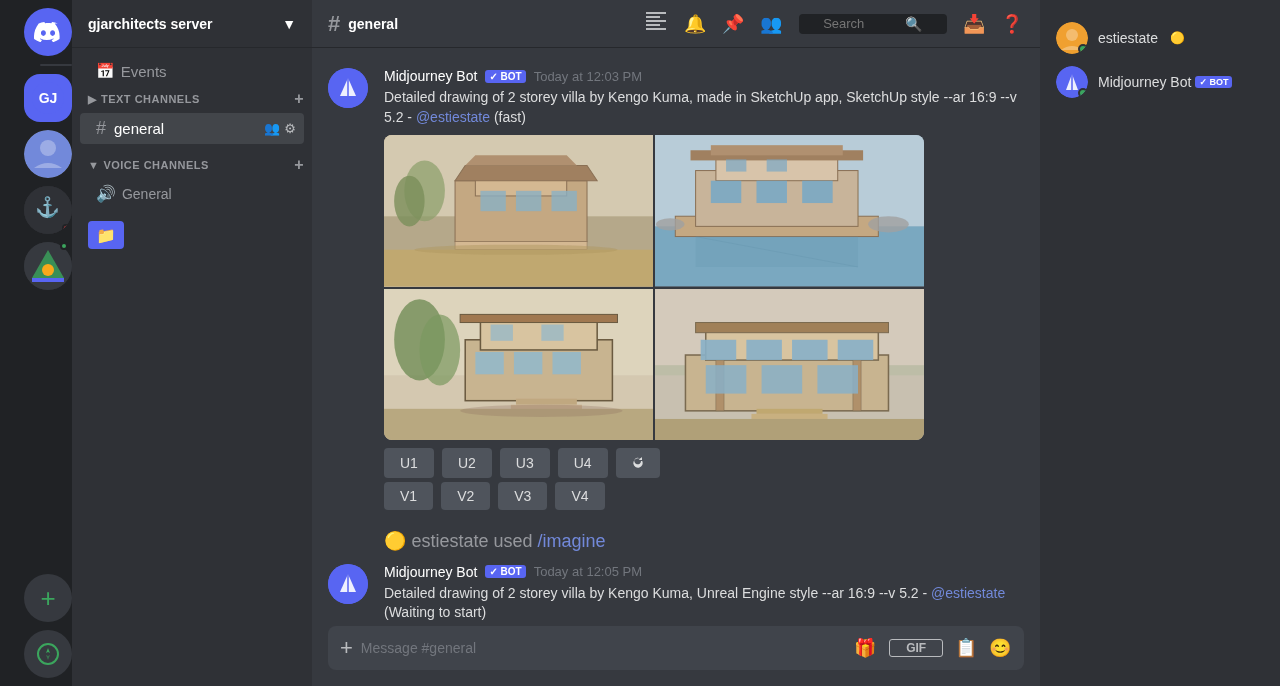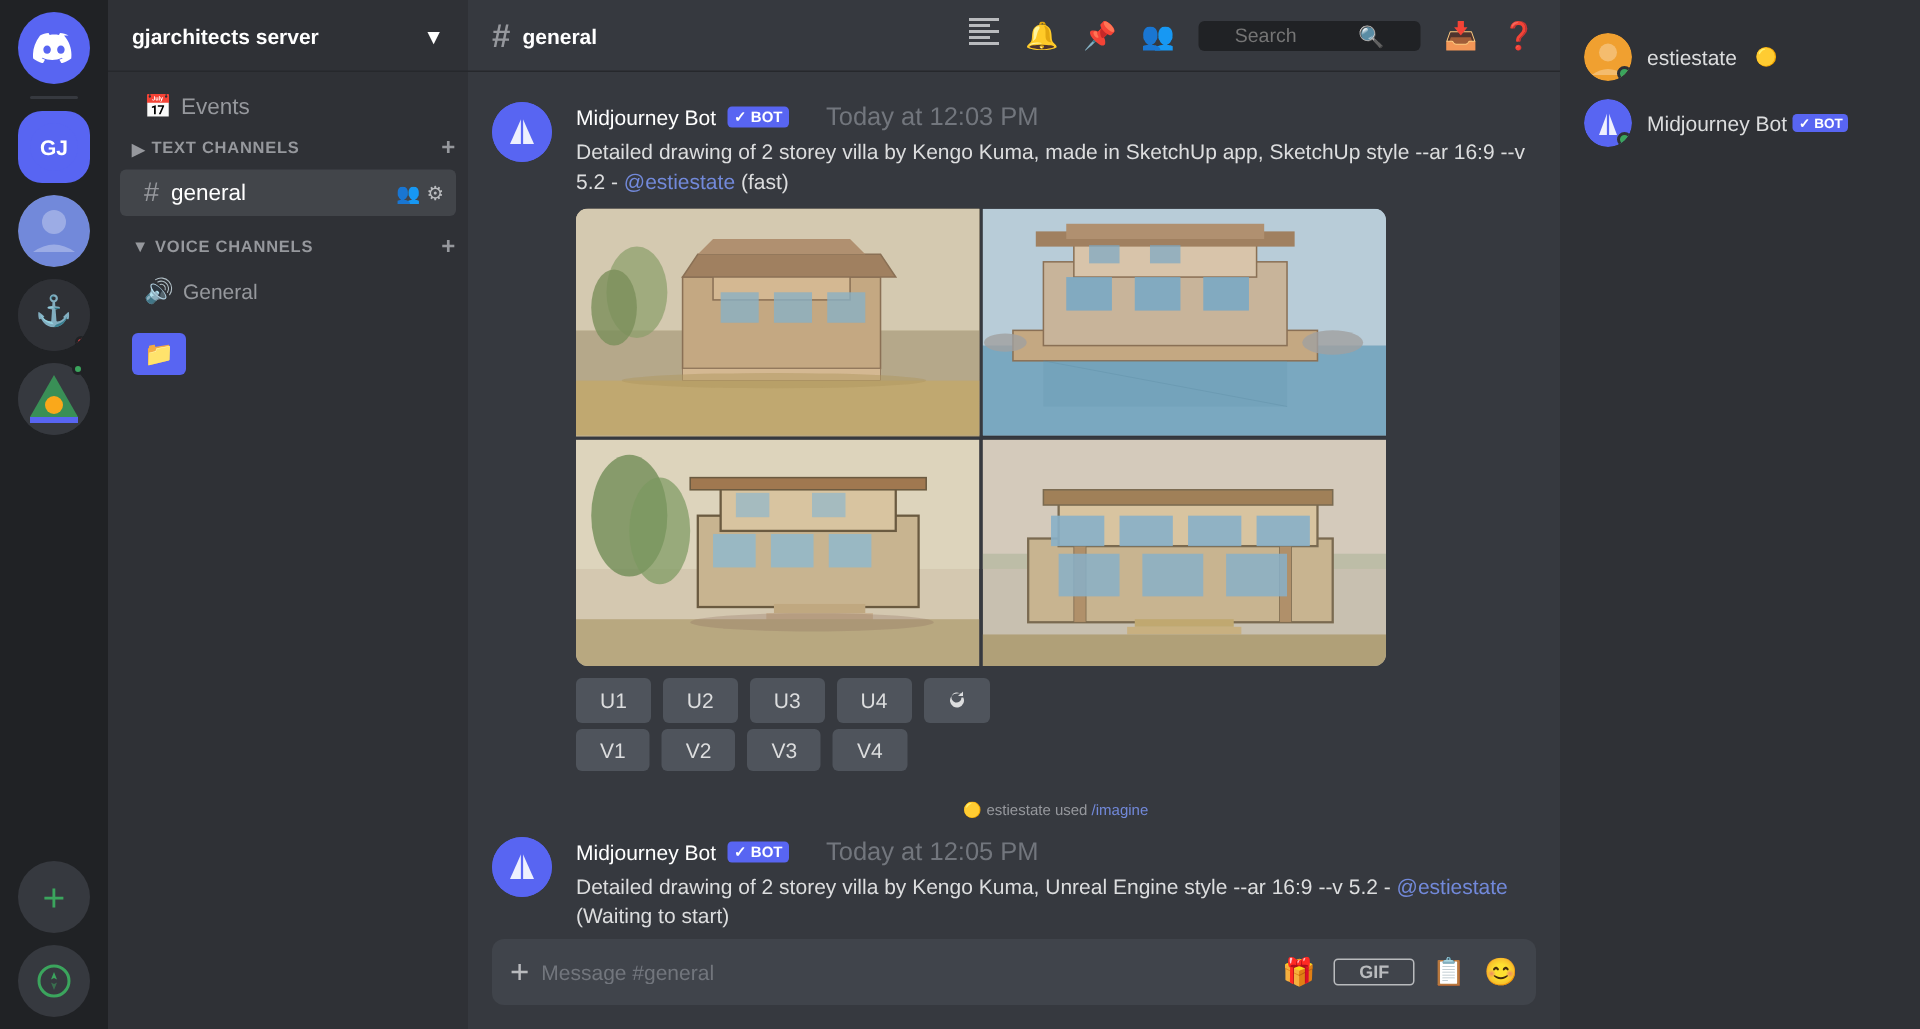--- a/index.html
+++ b/index.html
@@ -4,21 +4,21 @@
   <style>
     * { margin: 0; padding: 0; box-sizing: border-box; }
     body { font-family: 'Segoe UI', Arial, sans-serif; background: #36393f; color: #dcddde; display: flex; width: 1280px; height: 686px; overflow: hidden; font-size: 14px; }
 
     
     #server-list {
       width: 72px;
       background: #202225;
       display: flex;
       flex-direction: column;
-      align-items: center;
+      align-items: flex-end;
       padding: 8px 0;
       gap: 8px;
       flex-shrink: 0;
     }
     .server-icon {
       width: 48px; height: 48px;
       border-radius: 50%;
       background: #36393f;
       display: flex; align-items: center; justify-content: center;
       cursor: pointer;
@@ -109,21 +109,21 @@
     .chat-messages { flex: 1; overflow-y: auto; padding: 16px 0; }
     .message-group { padding: 4px 16px; display: flex; gap: 16px; margin-bottom: 8px; }
     .avatar { width: 40px; height: 40px; border-radius: 50%; flex-shrink: 0; background: #5865f2; display: flex; align-items: center; justify-content: center; overflow: hidden; }
     .message-content { flex: 1; min-width: 0; }
     .message-header { display: flex; align-items: center; gap: 8px; margin-bottom: 4px; }
     .message-author { font-weight: 500; color: #fff; }
     .bot-badge {
       background: #5865f2; color: #fff; font-size: 10px; font-weight: 700;
       padding: 1px 4px; border-radius: 3px; text-transform: uppercase;
     }
-    .message-timestamp { font-size: 17px; color: #72767d; margin-left: 17px; }
+    .message-timestamp { font-size: 13px; color: #72767d; }
     .message-text { color: #dcddde; line-height: 1.4; }
     .mention { color: #7289da; }
     .command { color: #7289da; }
     .image-grid {
       display: grid; grid-template-columns: 1fr 1fr;
       gap: 2px; margin: 8px 0;
       border-radius: 8px; overflow: hidden;
       max-width: 540px;
     }
     .image-cell {
@@ -135,23 +135,22 @@
     .button-row { display: flex; gap: 8px; margin: 4px 0; }
     .action-btn {
       background: #4f545c; color: #dcddde;
       border: none; border-radius: 4px;
       padding: 6px 16px; cursor: pointer;
       font-size: 14px;
     }
     .action-btn.refresh { background: #4f545c; color: #dcddde; }
     .system-message {
       padding: 4px 16px 4px 72px;
-      color: #96989d; font-size: 10px;
+      color: #96989d; font-size: 18px;
       margin-bottom: 4px;
-      text-align: center;
     }
     .chat-input-area {
       padding: 0 16px 16px;
       flex-shrink: 0;
     }
     .chat-input-box {
       background: #40444b;
       border-radius: 8px;
       display: flex; align-items: center;
       padding: 0 12px;

